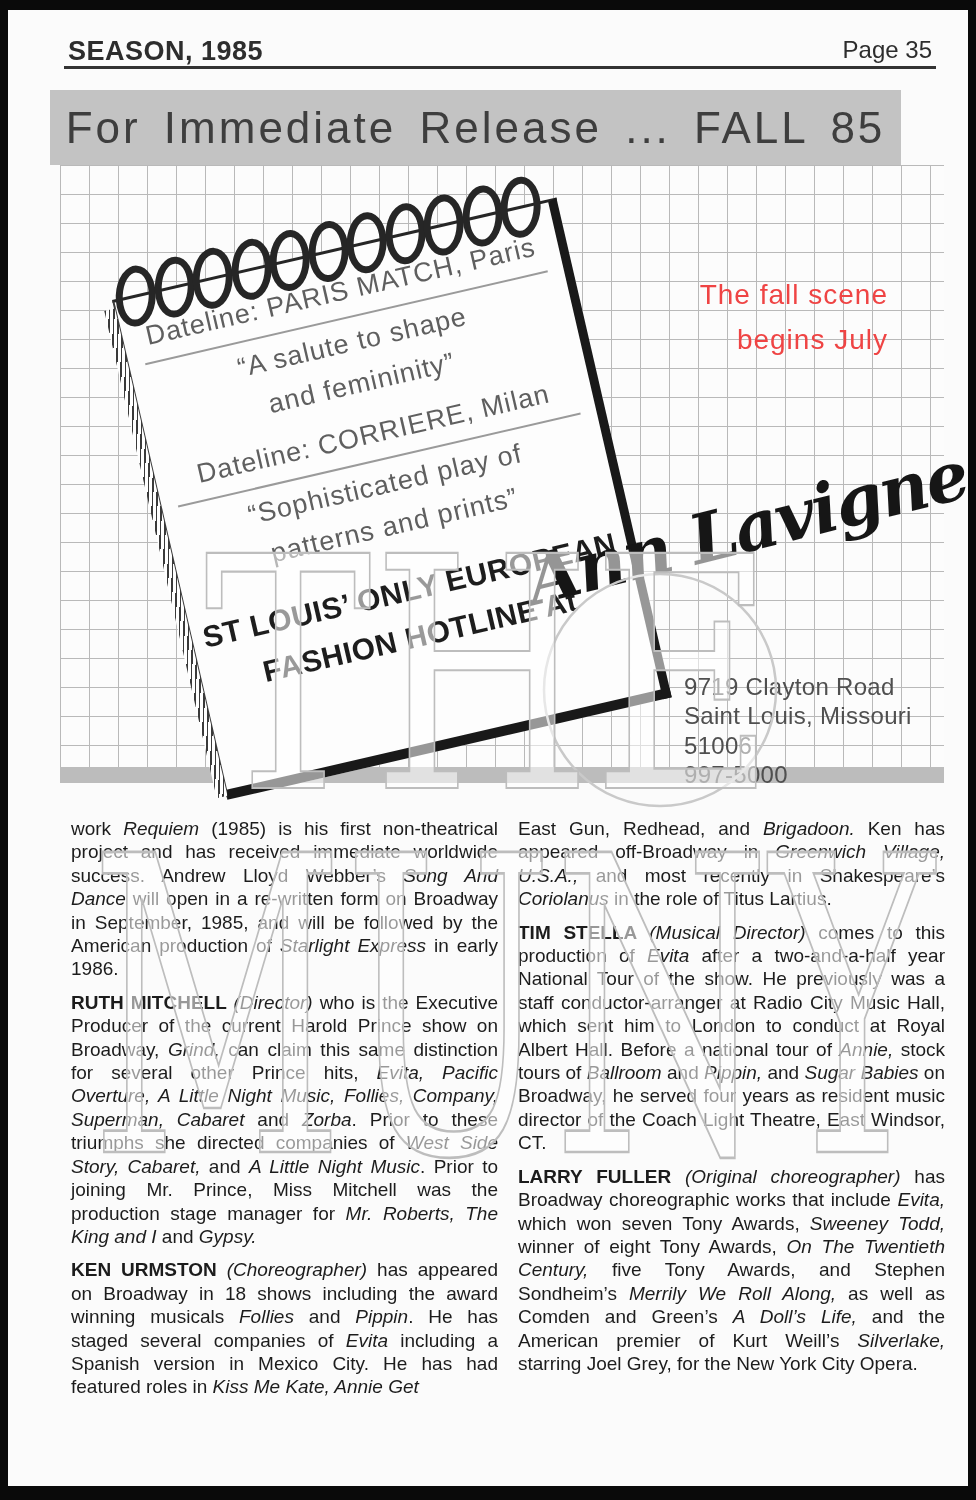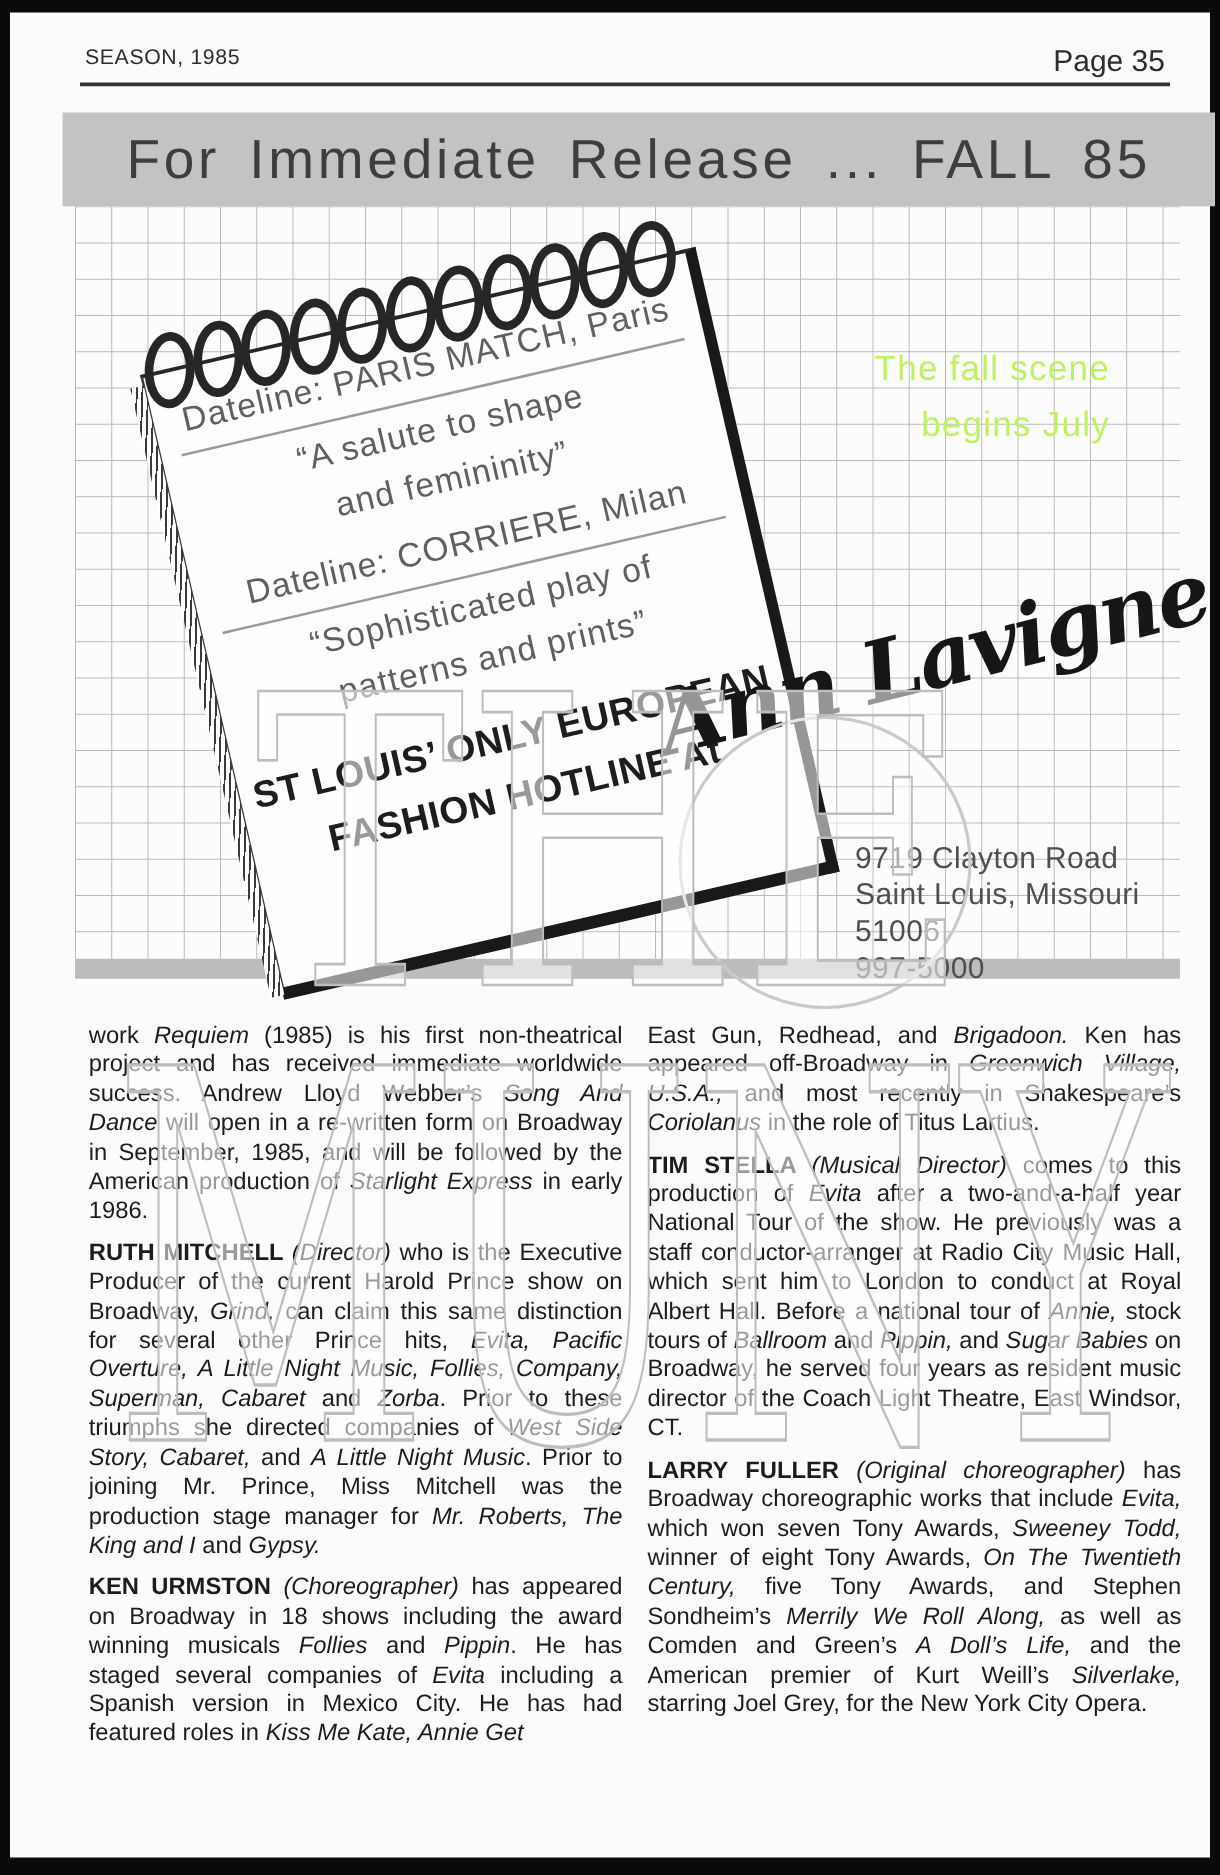--- a/index.html
+++ b/index.html
@@ -1,27 +1,27 @@
 <!DOCTYPE html>
 <html><head>
 <meta charset="utf-8">
 <style>
   html,body{margin:0;padding:0;background:#000;}
   .screen{position:relative;width:976px;height:1500px;background:#0a0a0a;overflow:hidden;
           font-family:"Liberation Sans",sans-serif;}
   .paper{position:absolute;left:8px;top:10px;width:960px;height:1476px;background:#fbfbfb;z-index:0;}
 
   
-  .masthead-title{position:absolute;left:68px;top:36px;font-size:17px;font-weight:normal;
+  .masthead-title{position:absolute;left:68px;top:36px;font-size:27px;font-weight:bold;
                   color:#2d2d2d;letter-spacing:.5px;z-index:3;}
   .masthead-page{position:absolute;right:44px;top:36px;font-size:24px;color:#2d2d2d;z-index:3;}
   .masthead-rule{position:absolute;left:64px;top:66px;width:872px;height:3px;background:#333;z-index:3;}
 
   
-  .banner{position:absolute;left:50px;top:90px;width:922px;height:75px;background:#c3c3c3;
+  .banner{position:absolute;left:50px;top:90px;width:851px;height:75px;background:#c3c3c3;
           display:flex;align-items:center;justify-content:center;font-size:44px;color:#3e3e3e;
           letter-spacing:3px;word-spacing:8px;z-index:3;}
 
   
   .grid{position:absolute;left:60px;top:165px;width:884px;height:602px;background-color:#fcfcfc;
         background-image:linear-gradient(#b9b9b9 1px,transparent 1px),
                          linear-gradient(90deg,#b9b9b9 1px,transparent 1px);
         background-size:29px 29px;z-index:1;}
   .bar{position:absolute;left:60px;top:767px;width:884px;height:16px;background:#bcbcbc;z-index:2;}
 
@@ -40,21 +40,21 @@
   .pad-line.dl1{margin-top:10px;}
   .pad-rule{height:2px;background:#9a9a9a;margin:12px 6px 10px;}
   .pad-line.q1{margin-top:8px;}
   .pad-line.q2{margin-top:13px;}
   .pad-line.dl2{margin-top:24px;}
   .hotline{margin-top:30px;font-weight:bold;color:#1d1d1d;font-size:30px;line-height:1.55;
            letter-spacing:.5px;text-align:center;}
 
   
   .tagline{position:absolute;left:640px;top:272px;width:248px;text-align:right;font-size:28px;
-           color:#bef264;letter-spacing:1px;line-height:1.62;z-index:3;}
+           color:#ef4444;letter-spacing:1px;line-height:1.62;z-index:3;}
   .logo{position:absolute;left:528px;top:542px;transform:rotate(-14deg);transform-origin:0 50%;
         font-family:"DejaVu Serif",serif;font-style:italic;font-weight:bold;font-size:68px;
         color:#161616;letter-spacing:-2px;white-space:nowrap;z-index:5;}
   .address{position:absolute;left:684px;top:672px;font-size:24px;color:#4f4f4f;
            line-height:1.22;letter-spacing:.3px;z-index:5;}
 
   
   .watermark{position:absolute;left:60px;top:480px;width:884px;height:720px;z-index:6;
              pointer-events:none;}
   .watermark text{font-family:"DejaVu Serif",serif;fill:rgba(255,255,255,.55);

